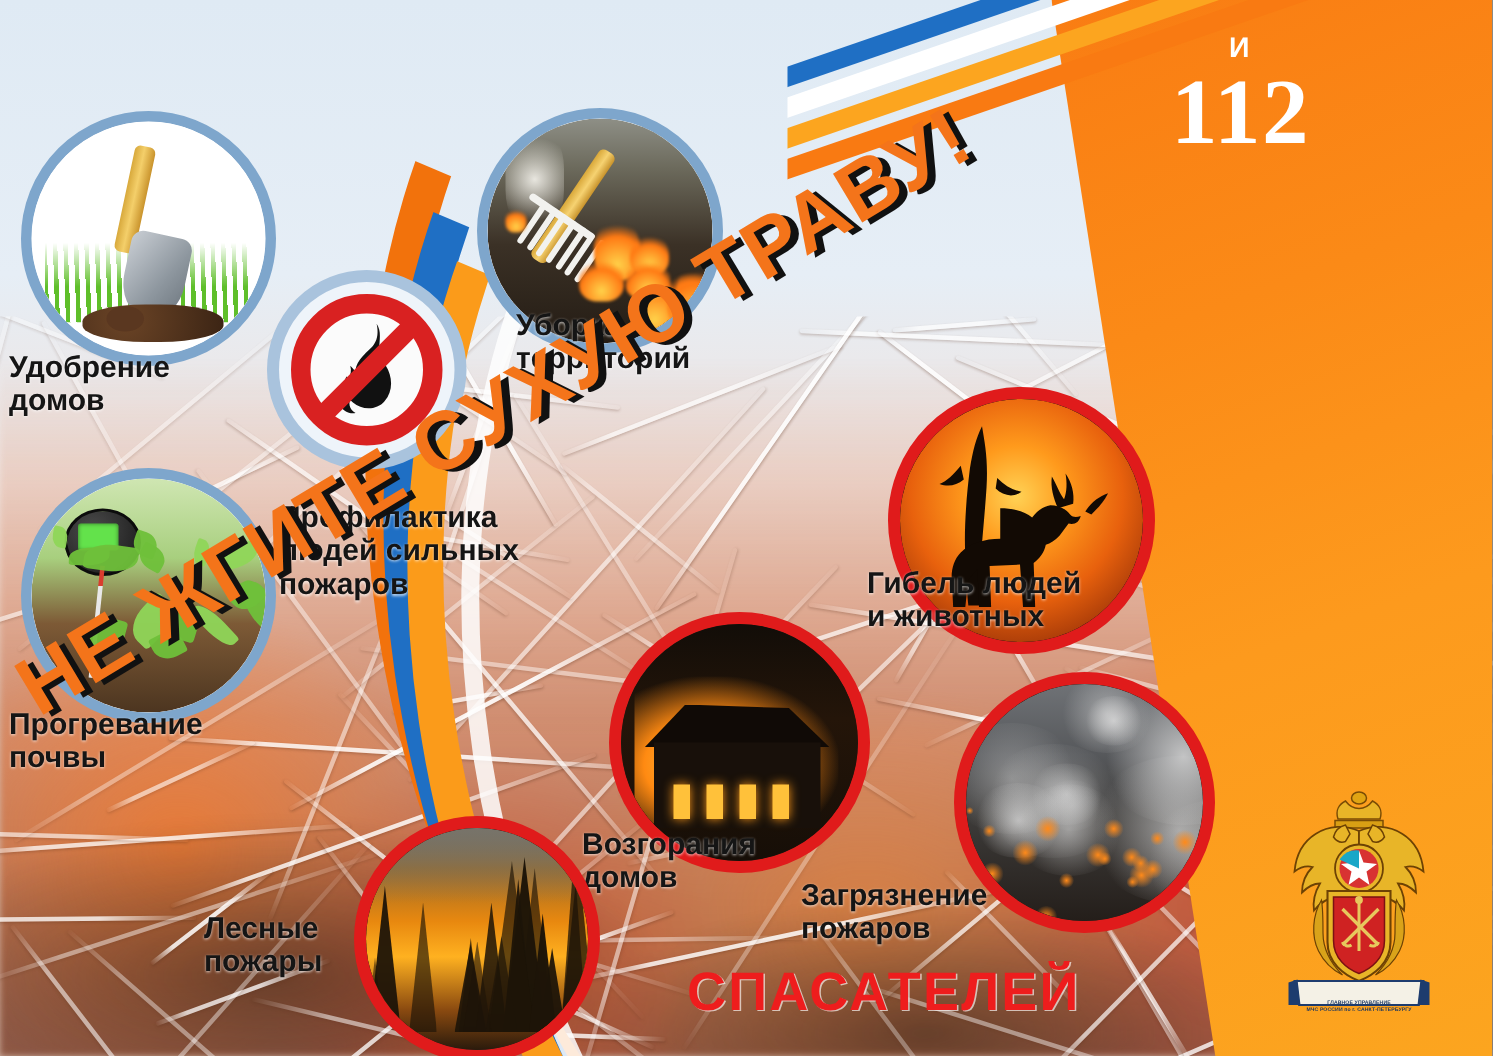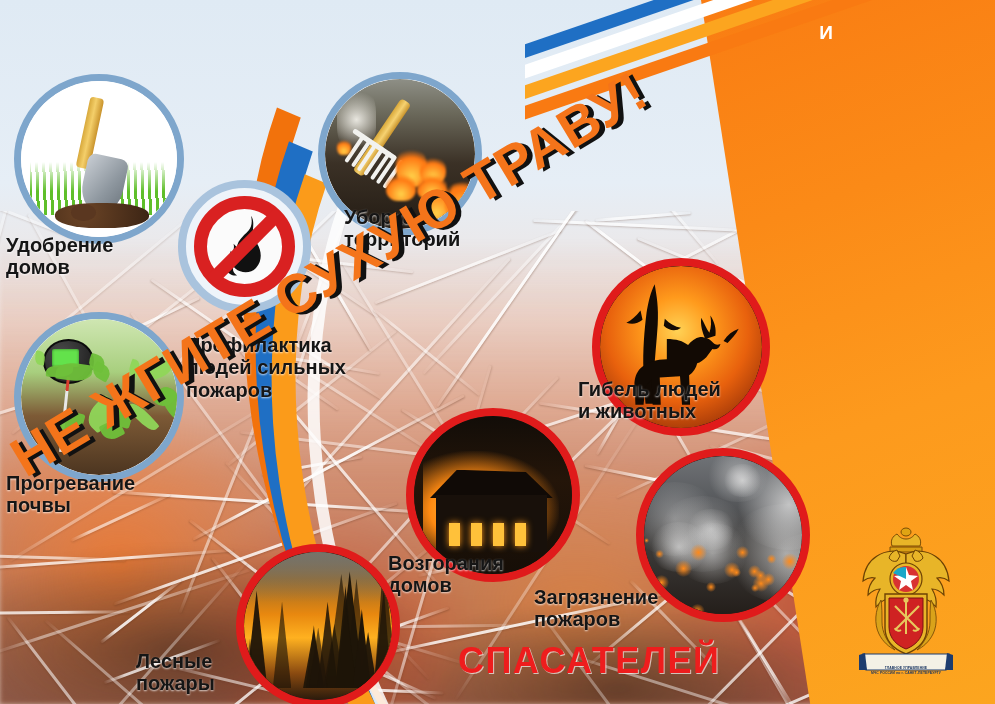--- a/index.html
+++ b/index.html
@@ -342,20 +342,21 @@
       <i style="background: rgb(249, 122, 18); left: -72px; top: 131px;"></i>
     </div>
   <div class="arc arc-o1"></div>
   <div class="arc arc-b"></div>
   <div class="arc arc-o2"></div>
   <div class="arc arc-w"></div>
 
 
   <div class="phone-block">
     <div class="l3">И</div>
+    <div class="phone-num">112</div>
   </div>
 
   <div class="title-reality">СПАСАТЕЛЕЙ</div>
 
   <div class="circ blue" style="left:14px;top:74px;width:156px;height:156px;">
     <div class="inner">
       <div class="art-shovel">
         <div class="grass"></div>
         <div class="handle"></div>
         <div class="blade"></div>
@@ -524,21 +525,21 @@
           <div class="tree" style="width: 18.2526px; height: 56.1665px; left: 77.6865%; opacity: 0.94;"></div>
           <div class="tree" style="width: 21.4694px; height: 64.111px; left: 53.7744%; opacity: 0.7;"></div>
           <div class="tree" style="width: 31.0806px; height: 114.207px; left: 55.2351%; opacity: 0.68;"></div>
           <div class="tree" style="width: 19.1263px; height: 60.6741px; left: 43.6629%; opacity: 0.61;"></div>
           <div class="tree" style="width: 18.5431px; height: 86.622px; left: 19.4545%; opacity: 0.65;"></div>
           <div class="tree" style="width: 18.3501px; height: 79.1203px; left: 73.3935%; opacity: 0.99;"></div>
           <div class="tree" style="width: 17.4284px; height: 117.215px; left: 87.7554%; opacity: 0.76;"></div>
         </div>
     </div>
   </div>
-  <div class="lbl" style="left: 136px; top: 650px; white-space: pre;">Лесные
+  <div class="lbl" style="left: 136px; top: 608px; white-space: pre;">Лесные
 пожары</div>
 
   <div class="slogan">НЕ ЖГИТЕ СУХУЮ ТРАВУ!</div>
 
   <div class="emblem">
     <svg viewBox="0 0 118 158">
 
       <path fill="#e0a413" stroke="#7a4c05" stroke-width="1" d="M59 4c3 0 5 2 5 4s-2 4-5 4-5-2-5-4 2-4 5-4z"></path>
       <path fill="#e8b528" stroke="#7a4c05" stroke-width="1" d="M45 22c-2-6 1-10 5-12 3 4 6 5 9 5s6-1 9-5c4 2 7 6 5 12z"></path>
       <path fill="#d99f14" stroke="#7a4c05" stroke-width="1" d="M43 23h32v5H43z"></path>

